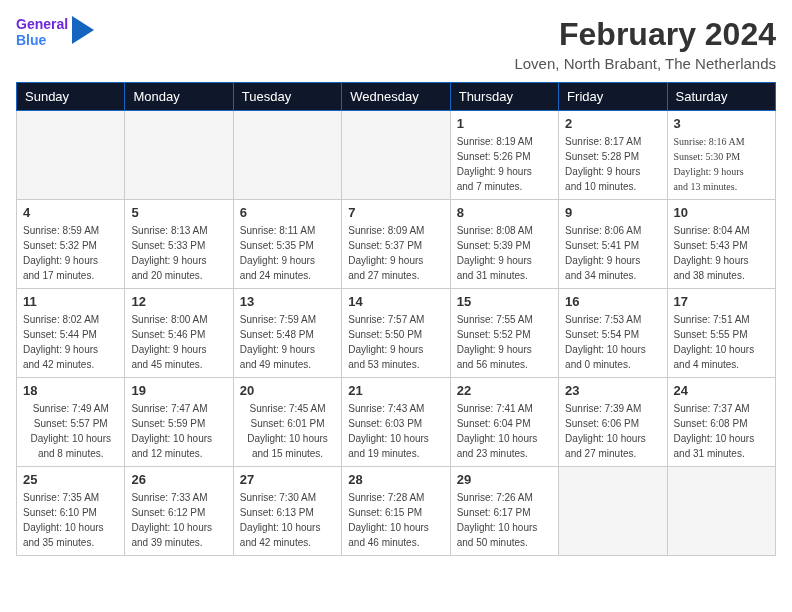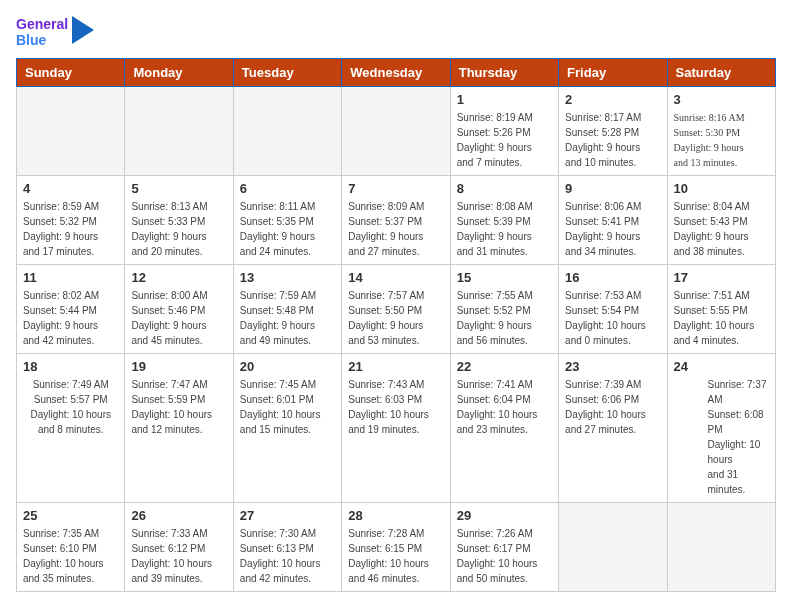--- a/index.html
+++ b/index.html
@@ -28,26 +28,26 @@
       font-size: 15px;
       color: #555;
       margin-top: 2px;
     }
     .calendar-table {
       width: 100%;
       border-collapse: collapse;
       table-layout: fixed;
     }
     .calendar-table th {
-      background-color: #c2410c;
+      background-color: #0f172a;
       color: #fff;
       text-align: left;
       padding: 6px 8px;
       font-size: 13px;
-      font-weight: bold;
+      font-weight: normal;
       border: 1px solid #1565C0;
     }
     .calendar-table td {
       border: 1px solid #ccc;
       vertical-align: top;
       padding: 5px 6px;
       font-size: 10.5px;
       color: #333;
       height: 88px;
       background: #fff;
@@ -85,20 +85,24 @@
           <div style="font-size:14px;font-weight:bold;color:#3b82f6;">Blue</div>
         </div>
         <div style="margin-left:2px;">
           <svg width="22" height="28" viewBox="0 0 22 28">
             <polygon points="0,0 22,14 0,28" fill="#1565C0"></polygon>
           </svg>
         </div>
       </div>
     </div>
   </div>
+  <div class="title-section">
+    <div class="calendar-title">February 2024</div>
+    <div class="calendar-subtitle">Loven, North Brabant, The Netherlands</div>
+  </div>
 </div>
 
 <table class="calendar-table">
   <thead>
     <tr>
     <th>Sunday</th>
         <th>Monday</th>
         <th>Tuesday</th>
         <th>Wednesday</th>
         <th>Thursday</th>
@@ -246,21 +250,21 @@
         </td>
         <td>
           <div class="day-number">19</div>
           <div class="day-info" style="white-space: pre-line;">Sunrise: 7:47 AM
 Sunset: 5:59 PM
 Daylight: 10 hours
 and 12 minutes.</div>
         </td>
         <td>
           <div class="day-number">20</div>
-          <div class="day-info" style="white-space: pre-line;">Sunrise: 7:45 AM
+          <div class="day-info" style="white-space: pre-line; text-align: center;">Sunrise: 7:45 AM
 Sunset: 6:01 PM
 Daylight: 10 hours
 and 15 minutes.</div>
         </td>
         <td>
           <div class="day-number">21</div>
           <div class="day-info" style="white-space: pre-line;">Sunrise: 7:43 AM
 Sunset: 6:03 PM
 Daylight: 10 hours
 and 19 minutes.</div>
@@ -274,21 +278,21 @@
         </td>
         <td>
           <div class="day-number">23</div>
           <div class="day-info" style="white-space: pre-line;">Sunrise: 7:39 AM
 Sunset: 6:06 PM
 Daylight: 10 hours
 and 27 minutes.</div>
         </td>
         <td>
           <div class="day-number">24</div>
-          <div class="day-info" style="white-space: pre-line; margin-left: 34px;">Sunrise: 7:37 AM
+          <div class="day-info" style="white-space: pre-line;">Sunrise: 7:37 AM
 Sunset: 6:08 PM
 Daylight: 10 hours
 and 31 minutes.</div>
         </td>
       </tr>
       <tr>
         <td>
           <div class="day-number">25</div>
           <div class="day-info" style="white-space: pre-line;">Sunrise: 7:35 AM
 Sunset: 6:10 PM

